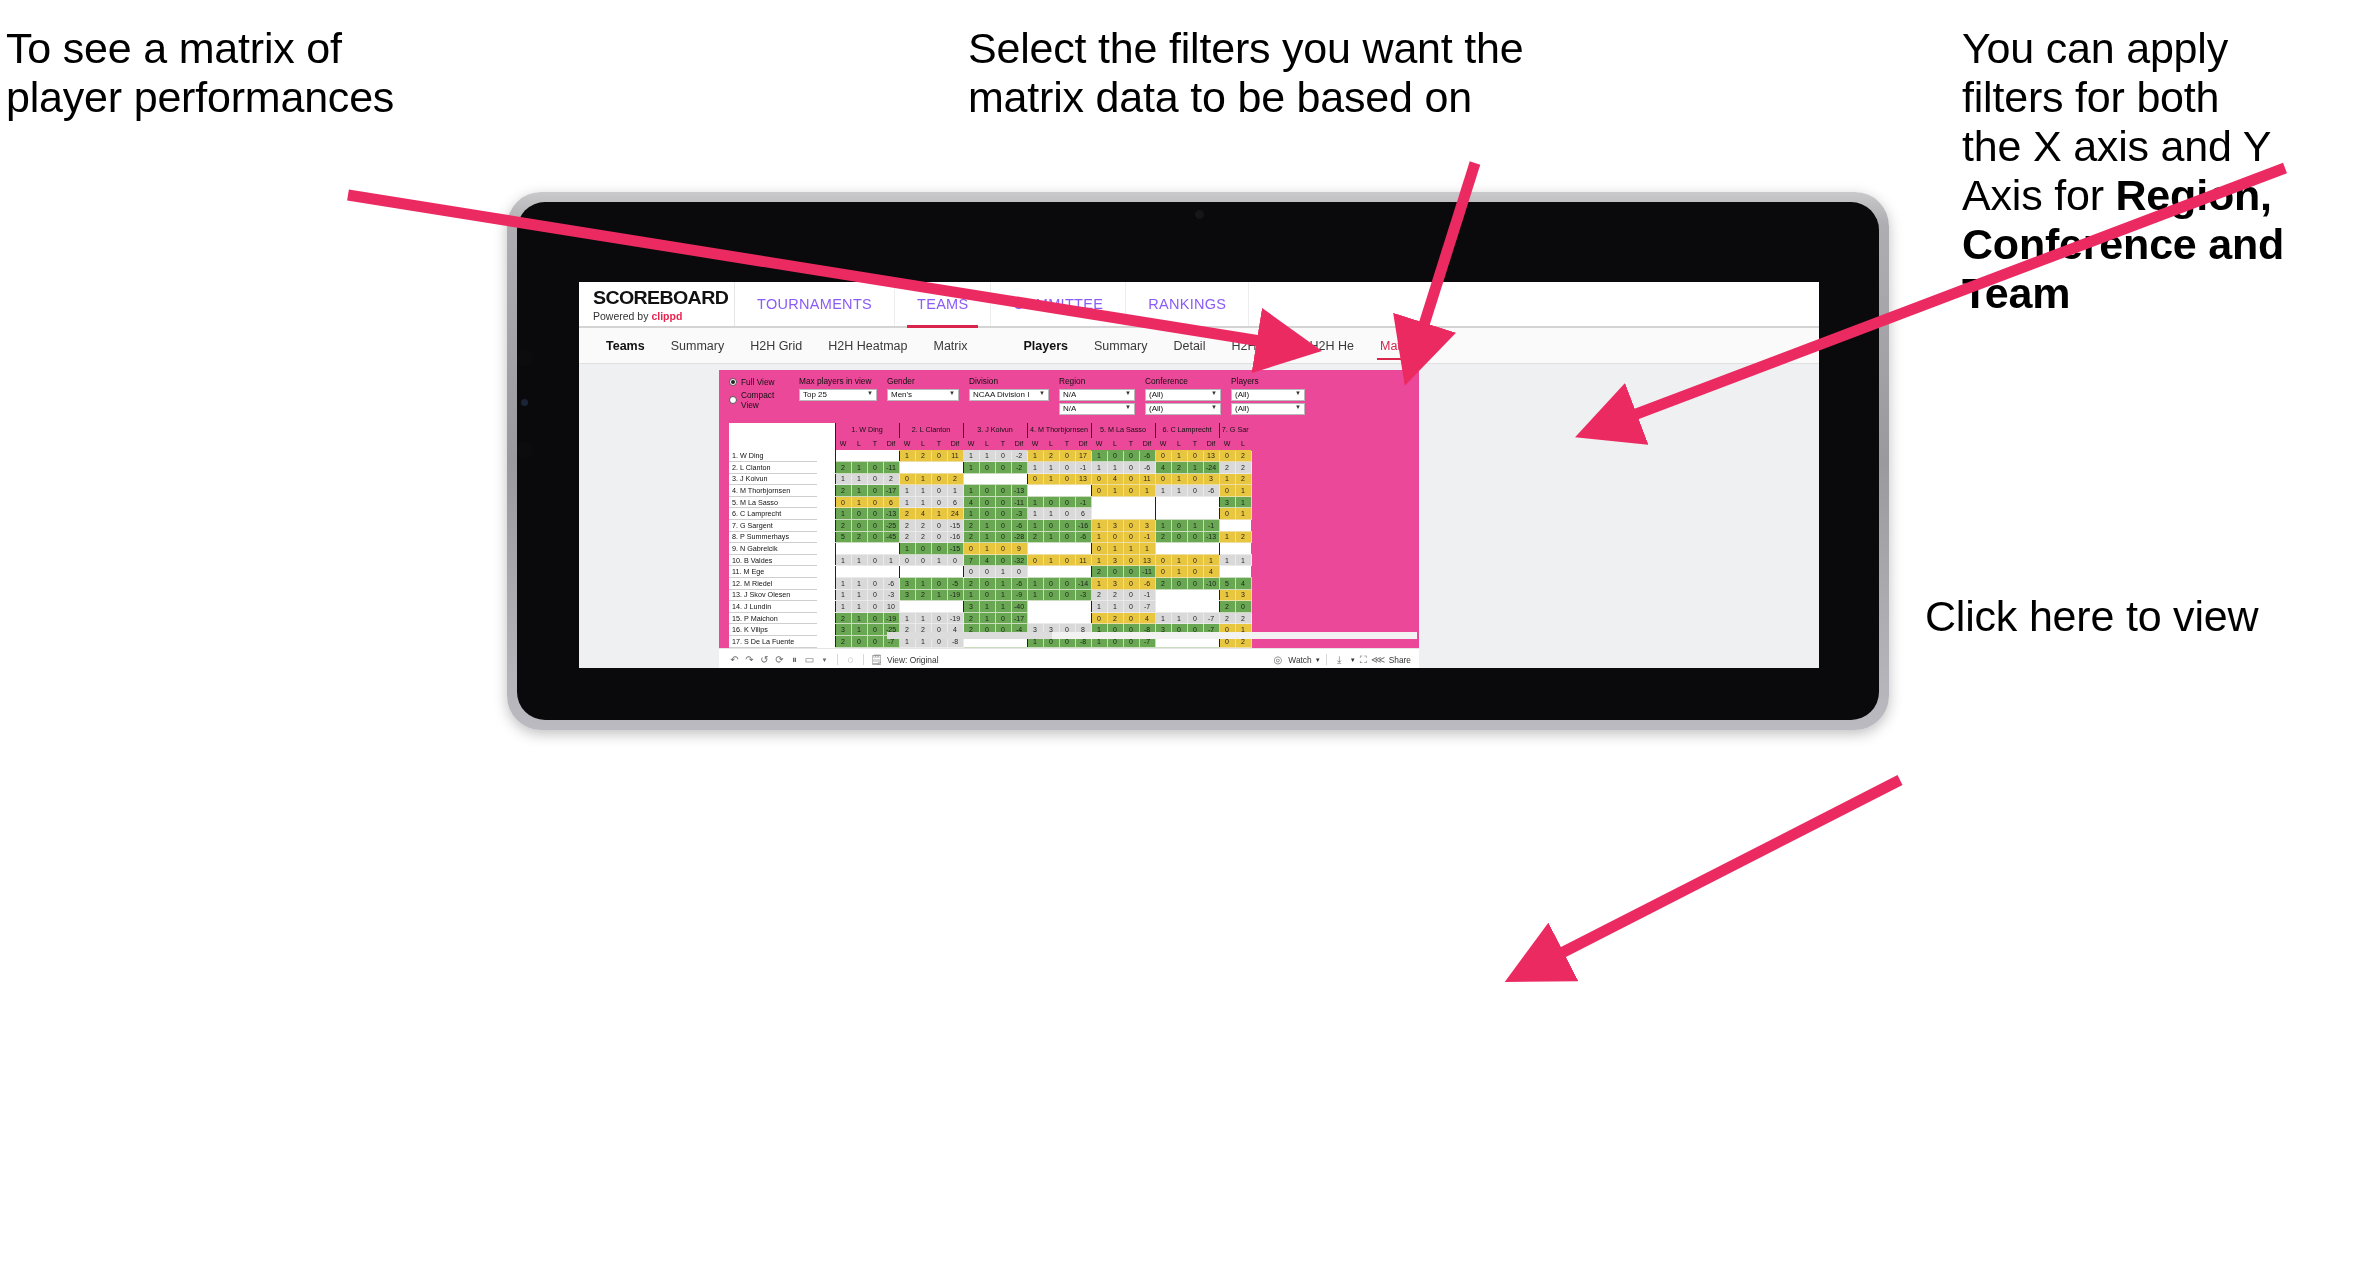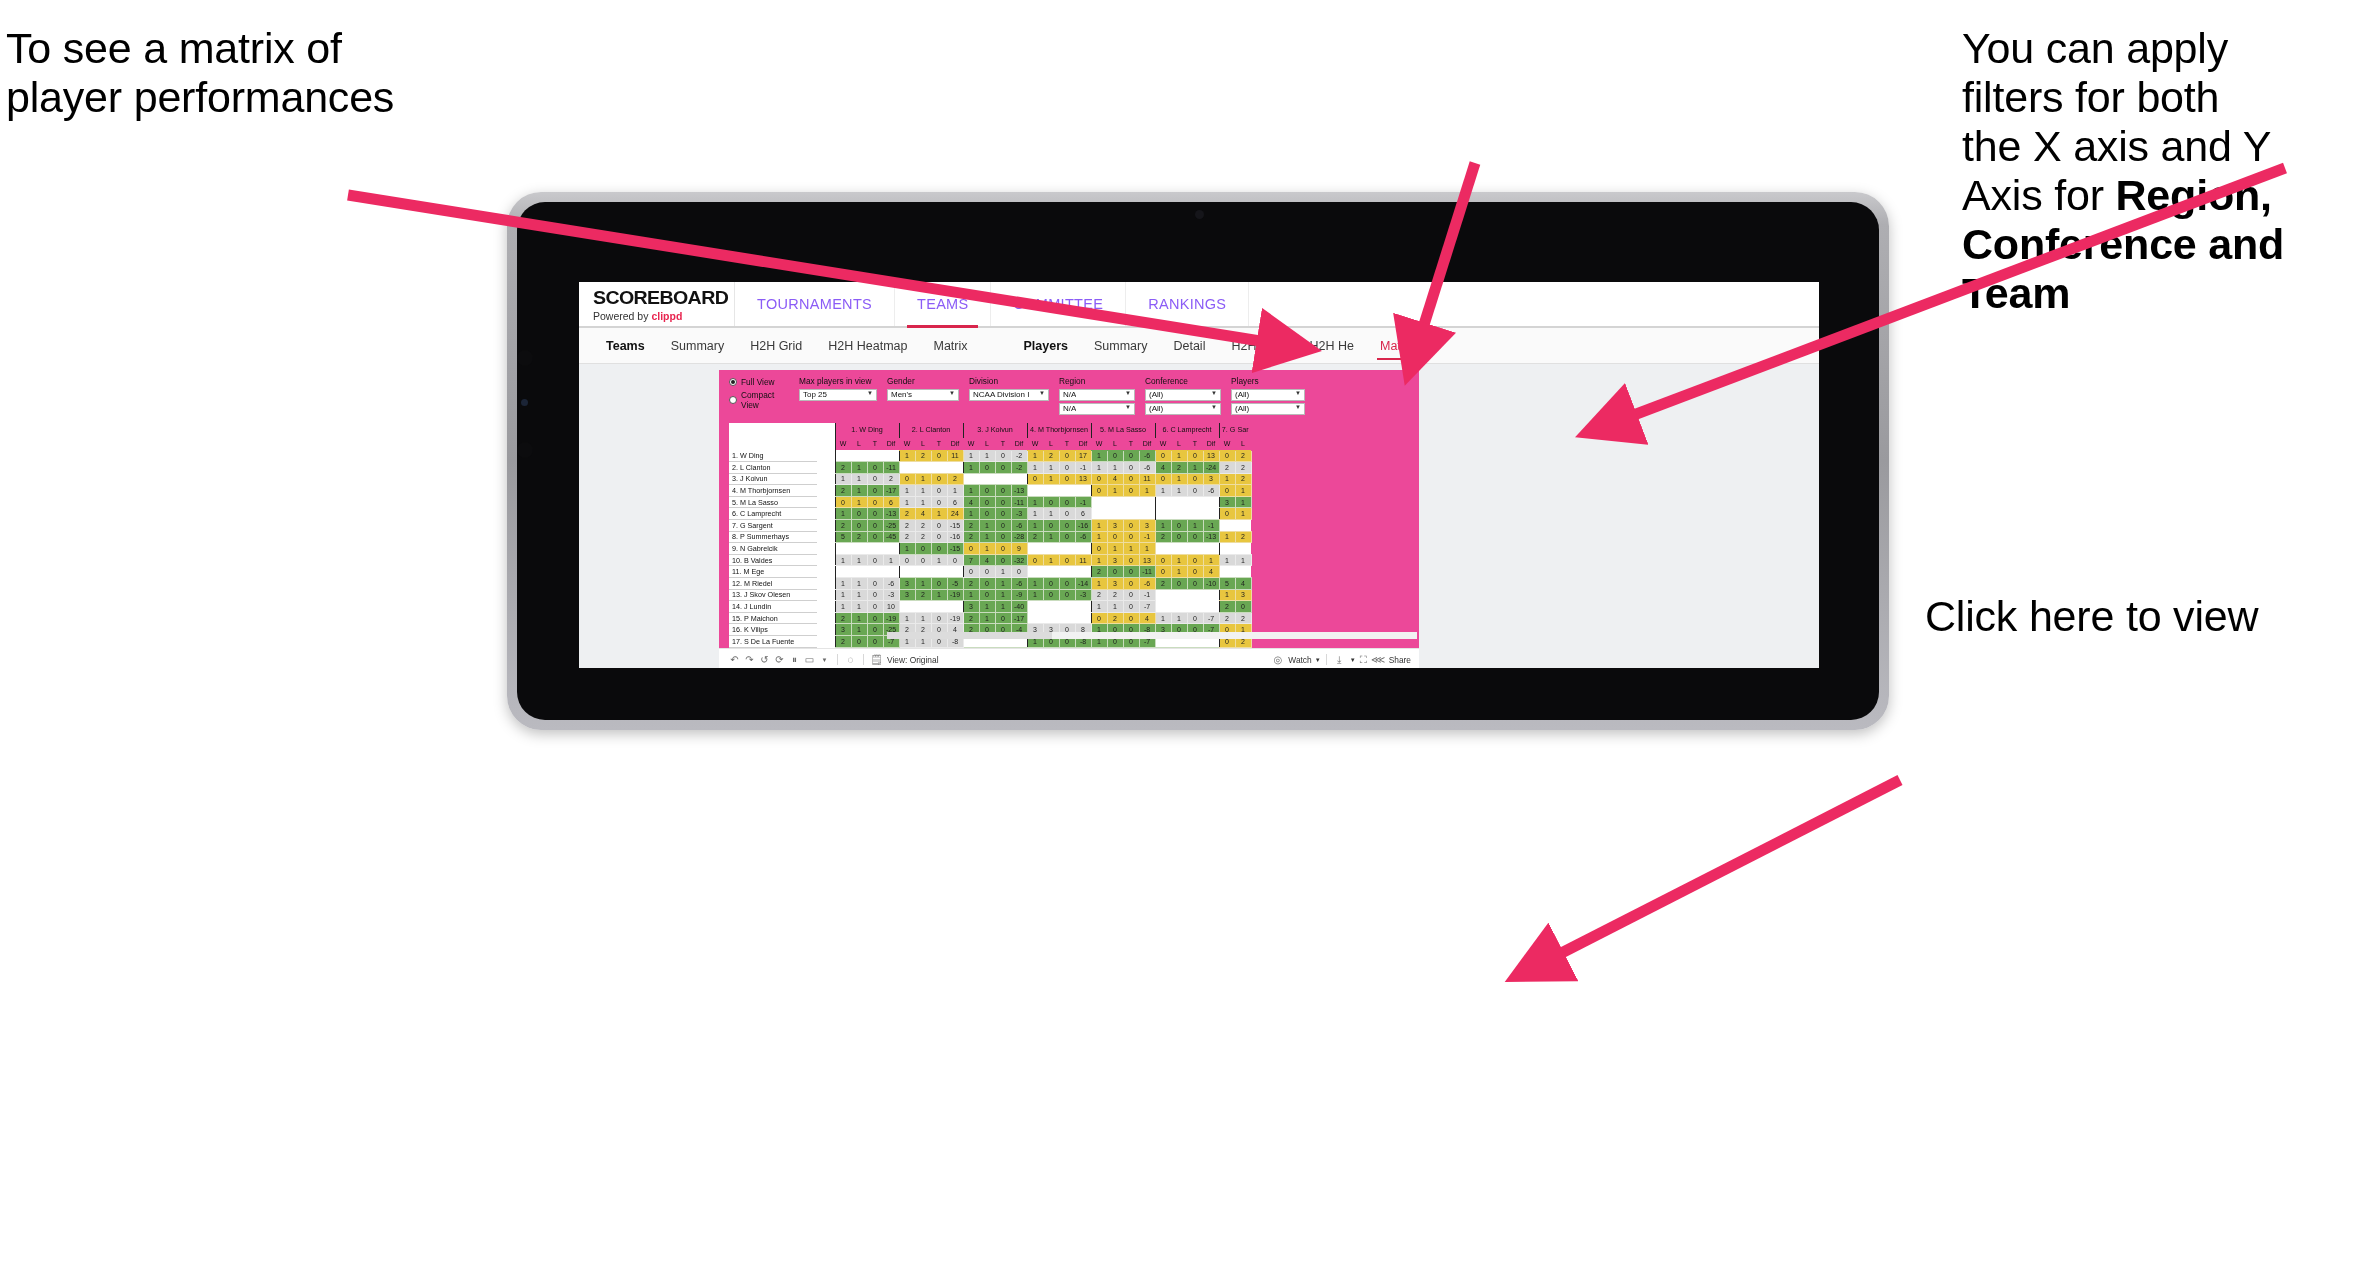--- a/index.html
+++ b/index.html
@@ -185,20 +185,22 @@
 </style>
 </head>
 <body>
 
 <div class="callout" id="cal-left">
   <div>To see a matrix of</div>
   <div>player performances</div>
 </div>
 
 <div class="callout" id="cal-mid">
+  <div>Select the filters you want the</div>
+  <div>matrix data to be based on</div>
 </div>
 
 <div class="callout" id="cal-right">
   <div>You  can apply</div>
   <div>filters for both</div>
   <div>the X axis and Y</div>
   <div>
     <span>Axis for </span><b>Region,</b>
   </div>
   <div><b>Conference and</b></div>

